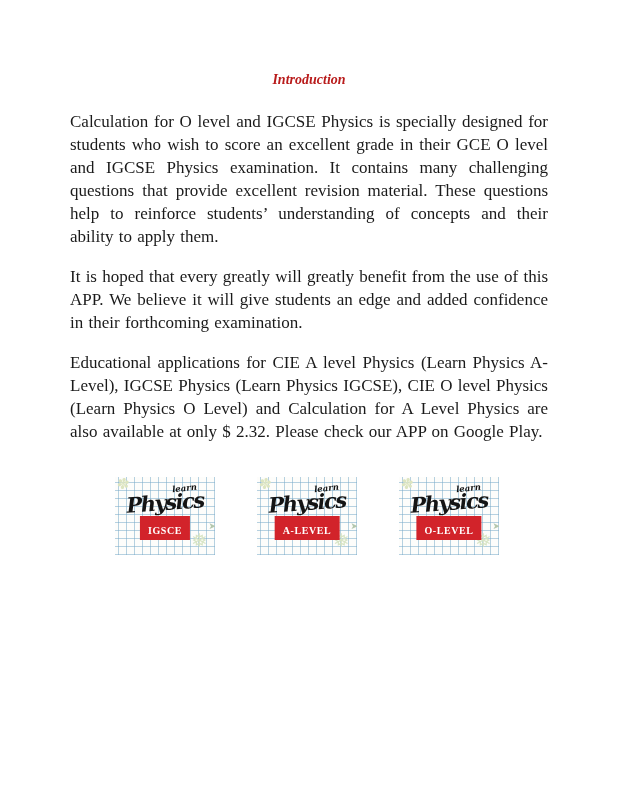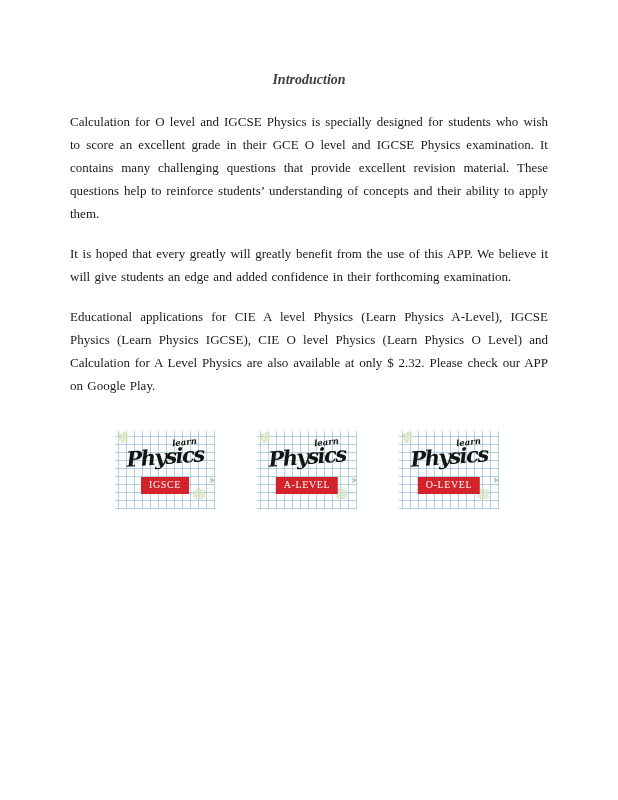--- a/index.html
+++ b/index.html
@@ -12,24 +12,24 @@
   }
   .page { width: 618px; height: 800px; padding: 68px 70px 0 70px; background: #ffffff; }
 
   .doc-title {
     text-align: center;
     font-weight: bold;
     font-style: italic;
     font-size: 14px;
     line-height: 23px;
     margin-bottom: 19px;
-    color: #404040;
+    color: #b91c1c;
   }
   .para {
-    font-size: 13px;
+    font-size: 17px;
     line-height: 23px;
     text-align: justify;
     margin-bottom: 17px;
     word-spacing: 1px;
   }
 
   .icons-row {
     display: flex;
     gap: 42px;
     margin-left: 45px;
@@ -78,25 +78,25 @@
     color: #141414;
     transform: rotate(-4deg);
   }
   .level-banner {
     position: absolute;
     left: 50%; bottom: 15px;
     transform: translateX(-50%);
     background: #d2232a;
     color: #ffffff;
     font-family: "Liberation Serif", serif;
-    font-weight: normal;
+    font-weight: bold;
     font-size: 10px;
     line-height: 12px;
     letter-spacing: 0.6px;
-    padding: 2px 8px 3px 8px;
+    padding: 9px 8px 3px 8px;
     white-space: nowrap;
   }
 </style>
 </head>
 <body>
 
 <div class="page">
 
   <div class="doc-title">Introduction</div>
 

